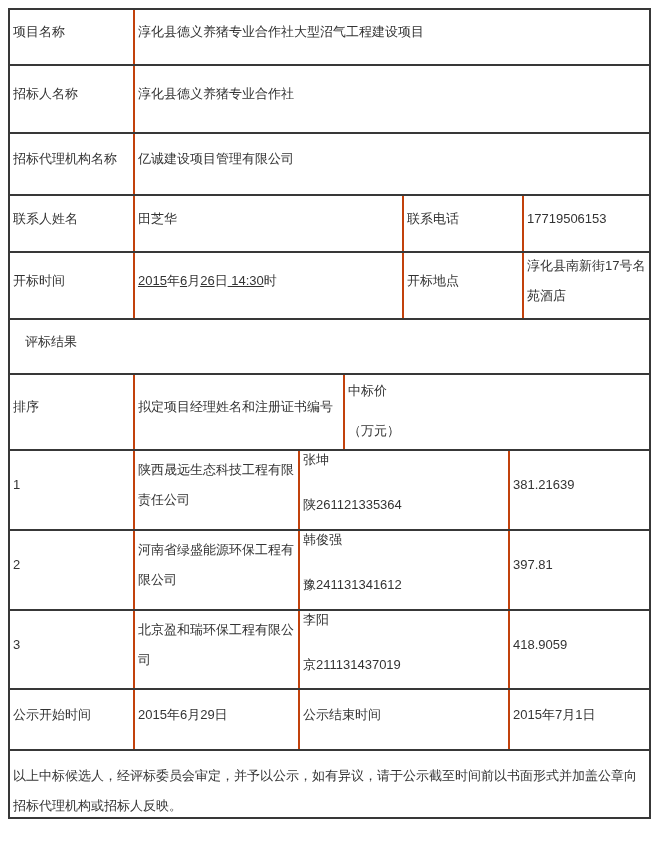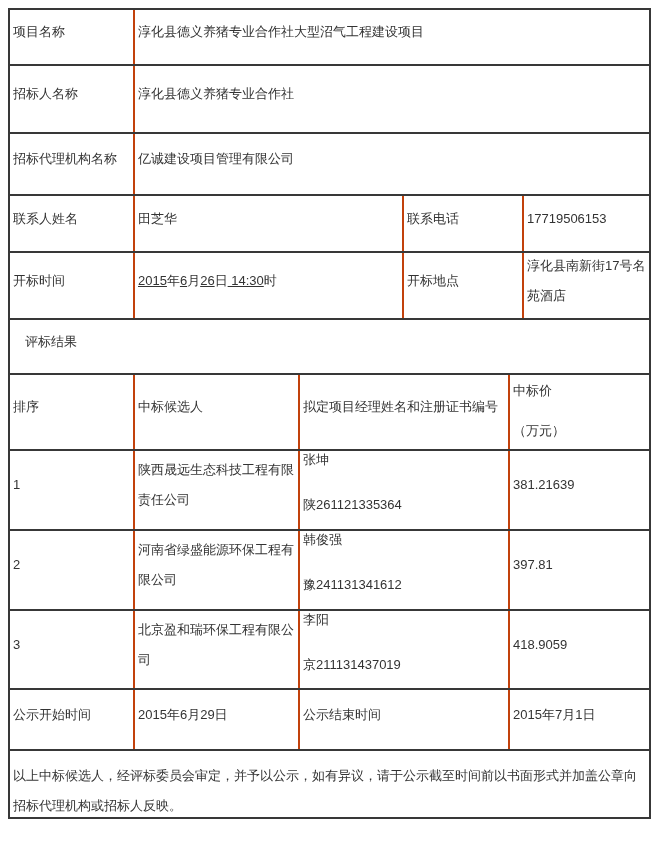--- a/index.html
+++ b/index.html
@@ -118,23 +118,20 @@
   <div class="row r6">
     <div class="cell c-full">
       <span class="txt">评标结果</span>
     </div>
   </div>
 
   <div class="row r7">
     <div class="cell c-label">
       <span class="txt">排序</span>
     </div>
-    <div class="cell c2">
-      <span class="txt">中标候选人</span>
-    </div>
     <div class="cell c3">
       <span class="txt">拟定项目经理姓名和注册证书编号</span>
     </div>
     <div class="cell c-last price-head-cell">
       <span class="txt">中标价
 （万元）</span>
     </div>
   </div>
 
   <div class="row r8">

